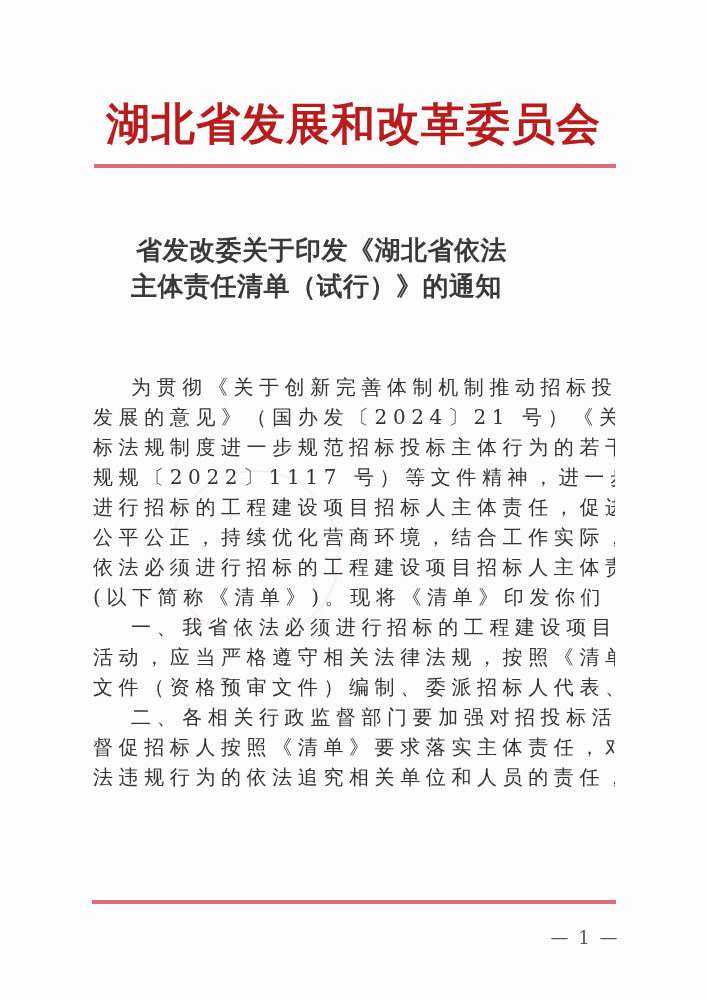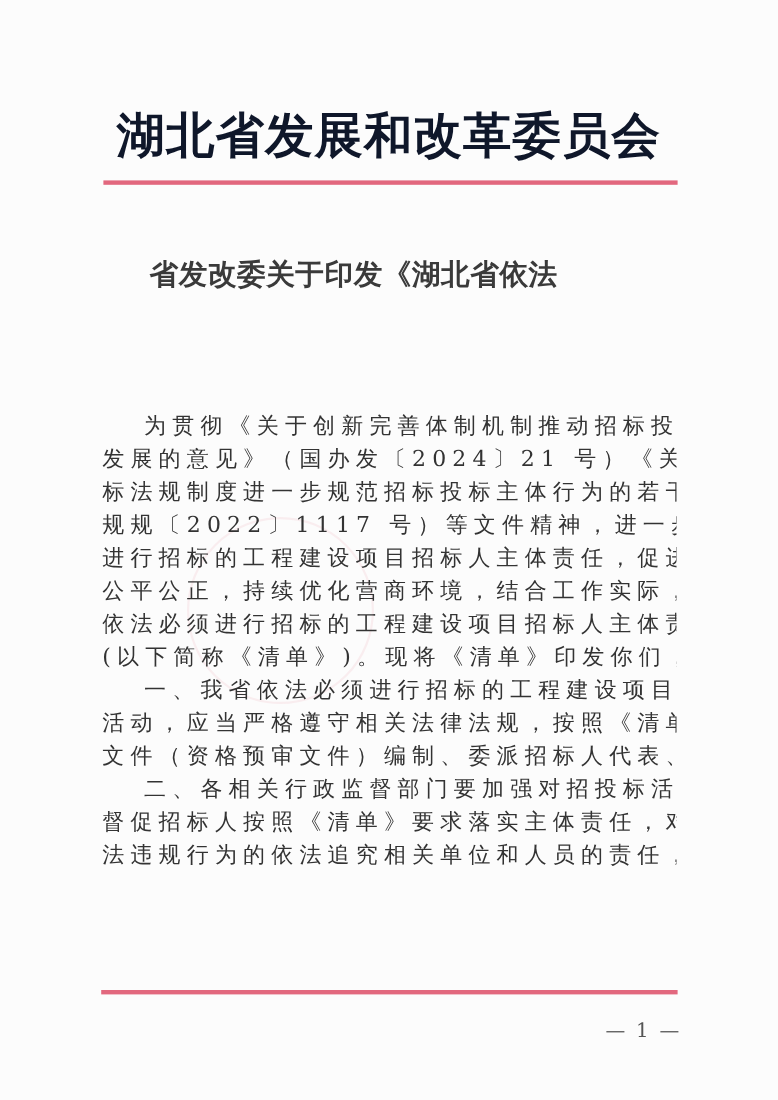--- a/index.html
+++ b/index.html
@@ -18,21 +18,21 @@
     }
     .org-header {
       position: absolute;
       left: 0;
       top: 94px;
       width: 707px;
       text-align: center;
       font-family: "DejaVu Serif", "Liberation Serif", serif;
       font-size: 44px;
       font-weight: bold;
-      color: #0f172a;
+      color: #b91c1c;
       letter-spacing: 1px;
       line-height: 60px;
     }
     .red-rule-top {
       position: absolute;
       left: 94px;
       top: 164px;
       width: 522px;
       height: 4px;
       background: #e2687e;
@@ -105,20 +105,21 @@
 </head>
 <body>
 
 <div class="page">
 
   <div class="org-header">湖北省发展和改革委员会</div>
   <div class="red-rule-top"></div>
 
   <div class="title">
     <span class="tline tline-1">省发改委关于印发《湖北省依法</span>
+    <span class="tline">主体责任清单（试行）》的通知</span>
   </div>
 
   <div class="stamp-ghost"></div>
 
   <div class="body-text">
     <span class="bline indent">为贯彻《关于创新完善体制机制推动招标投标市场规范健康</span>
     <span class="bline">发展的意见》（国办发〔2024〕21 号）《关于严格执行招标投</span>
     <span class="bline">标法规制度进一步规范招标投标主体行为的若干意见》（发改法</span>
     <span class="bline">规规〔2022〕1117 号）等文件精神，进一步压实我省依法必须</span>
     <span class="bline">进行招标的工程建设项目招标人主体责任，促进招投标活动公开</span>

